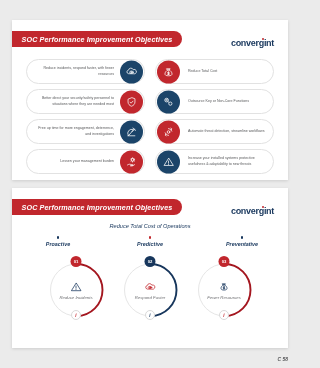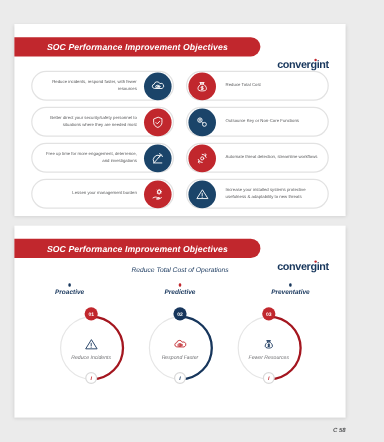--- a/index.html
+++ b/index.html
@@ -25,40 +25,40 @@
   
   .slide-header {
     position: relative;
     height: 22px;
     margin: 8px 0 0 0;
     display: flex;
     align-items: center;
   }
   .title-bar {
     position: relative;
-    width: 205px;
+    width: 170px;
     height: 16px;
     background: #c1272d;
     border-radius: 0 9px 9px 0;
     display: flex;
     align-items: center;
     justify-content: center;
   }
   .title-bar .title-text {
     color: #ffffff;
     font-size: 7.2px;
     font-style: italic;
     font-weight: bold;
     letter-spacing: 0.1px;
     white-space: nowrap;
   }
   .logo {
     position: absolute;
     right: 14px;
-    top: 21px;
+    top: 10px;
     font-size: 9px;
     font-weight: bold;
     color: #1b3a५b;
     color: #17365c;
     letter-spacing: -0.3px;
     white-space: nowrap;
   }
   .logo .dot {
     display: inline-block;
     width: 2.2px; height: 2.2px;

